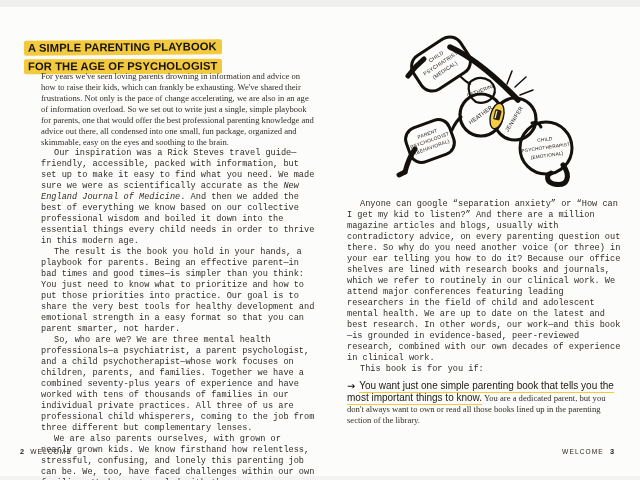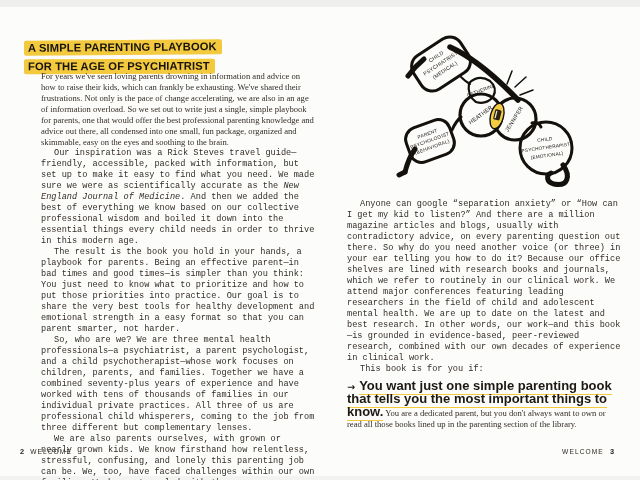--- a/index.html
+++ b/index.html
@@ -25,22 +25,22 @@
   .body-col p.indent{text-indent:13px;font-family:Liberation Mono, monospace;}
   .left-col{left:41px;top:71px;width:275px;}
   .right-col{left:347px;top:199px;width:274px;}
 
   .bullet{margin-top:5px !important;}
   .arrow{
     font-family:"DejaVu Sans", sans-serif;font-weight:700;color:#17130e;
     font-size:9.5px;margin-right:2px;
   }
   .lead{
-    font-family:"Liberation Sans", sans-serif;font-weight:700;
-    font-size:13px;color:#1d1812;
+    font-family:"Liberation Sans", sans-serif;font-weight:400;
+    font-size:10px;color:#1d1812;
     border-bottom:1.7px solid #F3C93E;padding-bottom:0.5px;
   }
 
   
   .footer{
     position:absolute;top:447px;
     font-family:"Liberation Sans", sans-serif;font-size:6.6px;
     letter-spacing:1.1px;color:#2a2520;white-space:nowrap;
   }
   .footer .pgnum{font-weight:700;font-size:7.4px;letter-spacing:0;}
@@ -61,21 +61,21 @@
 <body>
 
 <div class="edge-top"></div>
 <div class="edge-bottom"></div>
 
 <div class="title-block">
   <div class="hl-line">
       <span>A SIMPLE PARENTING PLAYBOOK</span>
     </div>
   <div class="hl-line" style="transform:rotate(-0.2deg);">
-      <span>FOR THE AGE OF PSYCHIATRIST</span>
+      <span>FOR THE AGE OF PSYCHOLOGIST</span>
     </div>
 </div>
 
 <div class="body-col left-col">
   <p>For years we've seen loving parents drowning in information and advice on how to raise their kids, which can frankly be exhausting. We've shared their frustrations. Not only is the pace of change accelerating, we are also in an age of information overload. So we set out to write just a single, simple playbook for parents, one that would offer the best professional parenting knowledge and advice out there, all condensed into one small, fun package, organized and skimmable, easy on the eyes and soothing to the brain.</p>
   <p class="indent"><span>Our inspiration was a Rick Steves travel guide—friendly, accessible, packed with information, but set up to make it easy to find what you need. We made sure we were as scientifically accurate as the </span><i>New England Journal of Medicine</i><span>. And then we added the best of everything we know based on our collective professional wisdom and boiled it down into the essential things every child needs in order to thrive in this modern age.</span></p>
   <p class="indent">The result is the book you hold in your hands, a playbook for parents. Being an effective parent—in bad times and good times—is simpler than you think: You just need to know what to prioritize and how to put those priorities into practice. Our goal is to share the very best tools for healthy development and emotional strength in a easy format so that you can parent smarter, not harder.</p>
   <p class="indent">So, who are we? We are three mental health professionals—a psychiatrist, a parent psychologist, and a child psychotherapist—whose work focuses on children, parents, and families. Together we have a combined seventy-plus years of experience and have worked with tens of thousands of families in our individual private practices. All three of us are professional child whisperers, coming to the job from three different but complementary lenses.</p>
   <p class="indent">We are also parents ourselves, with grown or nearly grown kids. We know firsthand how relentless, stressful, confusing, and lonely this parenting job can be. We, too, have faced challenges within our own families. We have struggled with the same uncertainties and have made plenty of mistakes. Like you, we try to practice what we preach and to forgive ourselves when we fall short.</p>
 </div>

